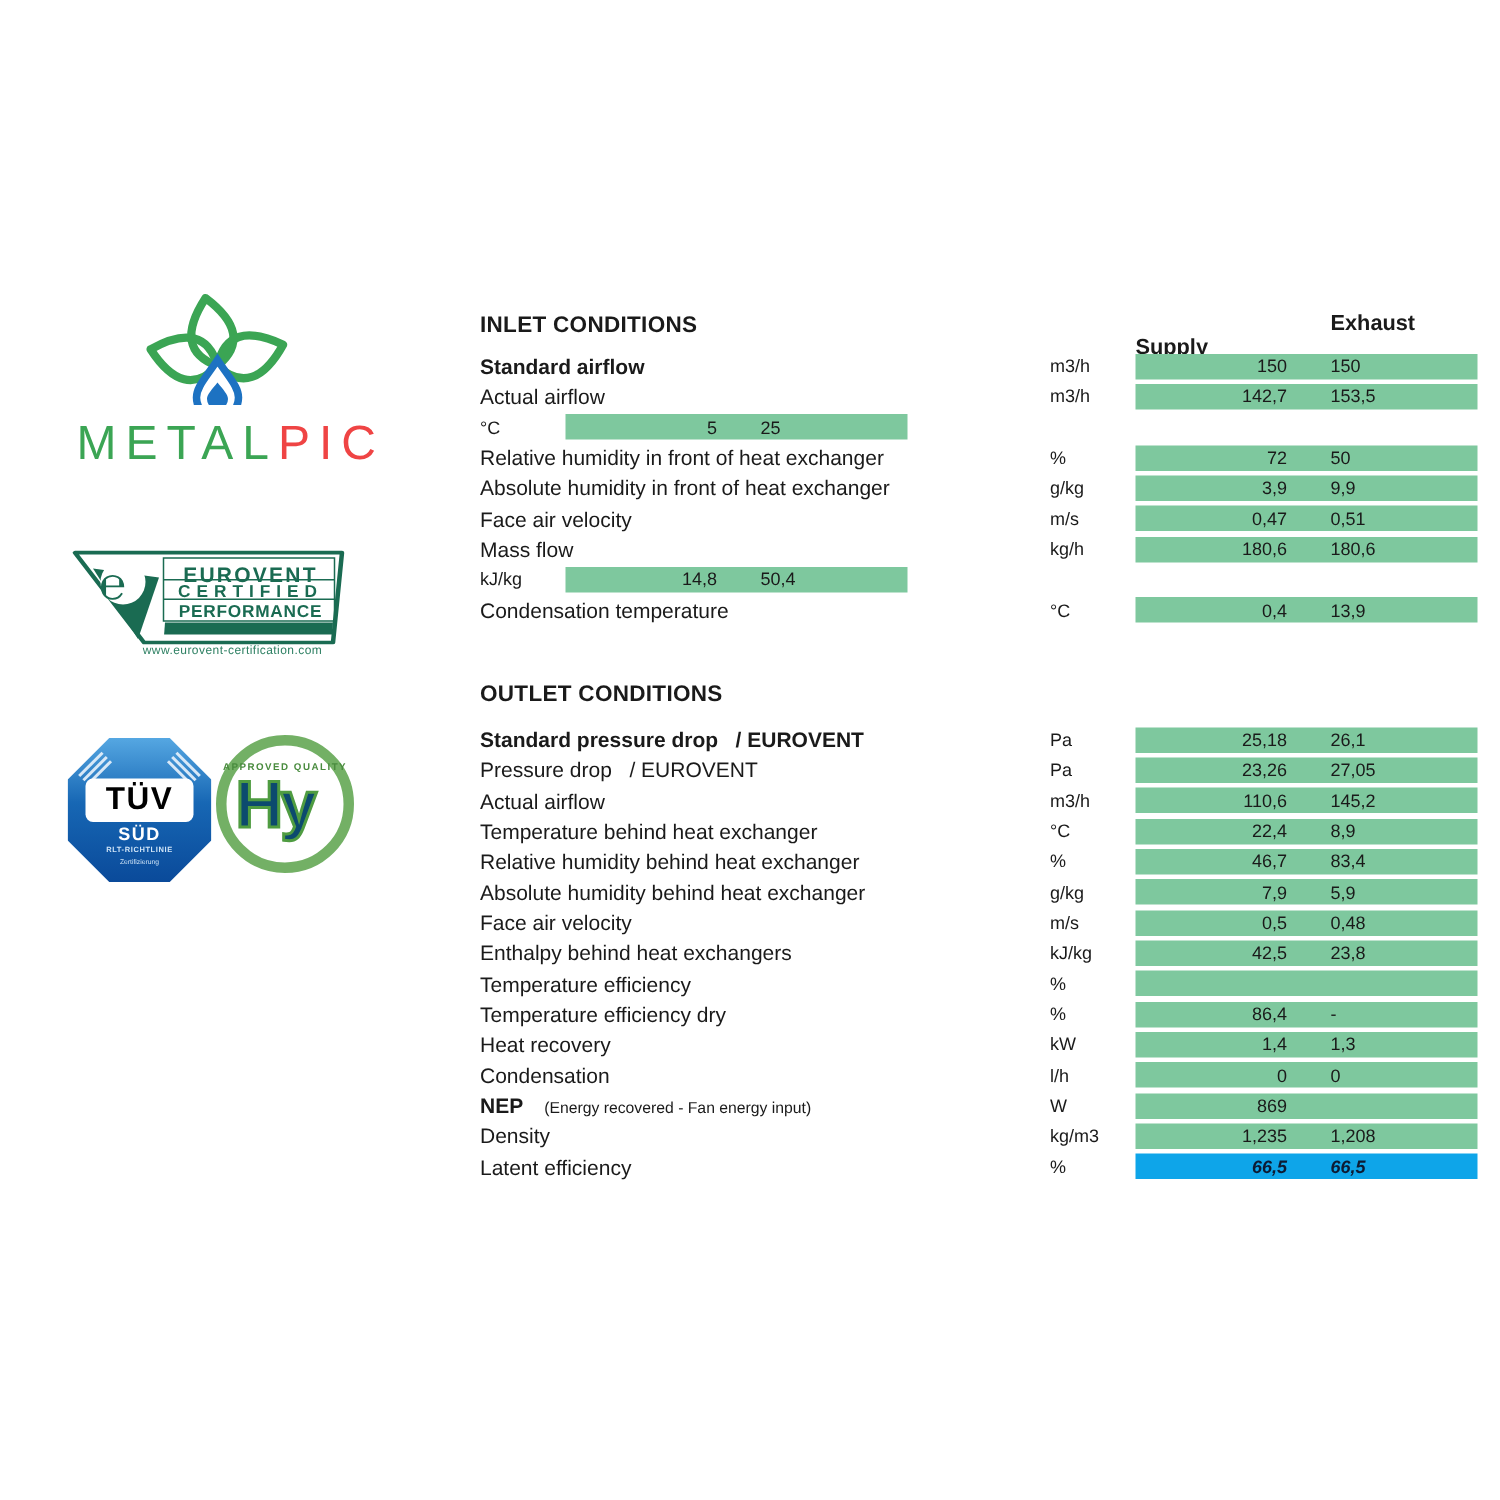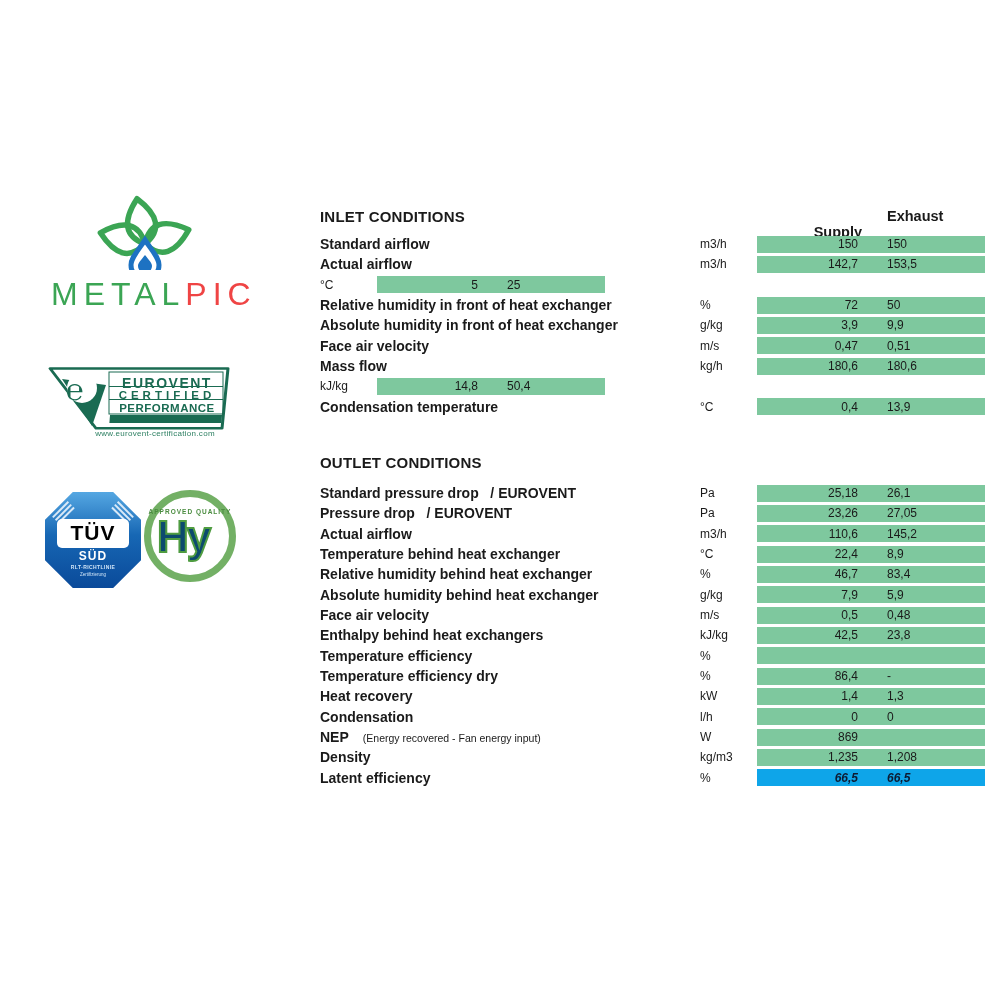--- a/index.html
+++ b/index.html
@@ -51,31 +51,31 @@
   .hy-word { position:absolute; left:17px; top:26px; font-size:44px; font-weight:bold;
              color:#0c4a6e; -webkit-text-stroke:2px #4F9C41; letter-spacing:-2px; }
 
   
   .table { position:absolute; left:320px; top:0; width:665px; }
   .section-head { position:absolute; left:0; display:flex; width:665px; height:20px;
                   align-items:center; }
   .head-inlet { top:206px; }
   .title { font-size:15px; font-weight:bold; letter-spacing:0.2px; }
   .head-spacer { width:437px; }
-  .col-supply { width:105px; text-align:right; font-size:14.5px; font-weight:bold;margin-top:32px; }
+  .col-supply { width:105px; text-align:left; font-size:14.5px; font-weight:bold;margin-top:32px; }
   .col-exhaust { margin-left:25px; font-size:14.5px; font-weight:bold; }
   .outlet-title { position:absolute; left:0; top:452px; height:20px; display:flex;
                   align-items:center; }
 
   .rows { position:absolute; left:0; width:665px; }
   .rows-inlet { top:234px; }
   .rows-outlet { top:483px; }
   .row { display:flex; align-items:center; height:20.33px; }
   .cell-label { width:380px; font-size:14px; white-space:pre; display:flex;
-                align-items:baseline;font-weight:bold; }
+                align-items:baseline; }
   .row.bold .cell-label { font-weight:bold; }
   .note { font-weight:normal; font-size:10.5px; margin-left:14px; white-space:pre; }
   .cell-unit { width:57px; font-size:12px; }
   .cell-bar { width:228px; height:17px; background:#7EC89E; display:flex;
               align-items:center; font-size:12px; }
   .v-sup { width:105px; text-align:right; padding-right:4px; }
   .v-exh { margin-left:25px; }
   .row.highlight .cell-bar { background:#0ea5e9; }
   .row.highlight .v-sup, .row.highlight .v-exh { font-weight:bold; font-style:italic; color:#0d1b33; }
 </style>

